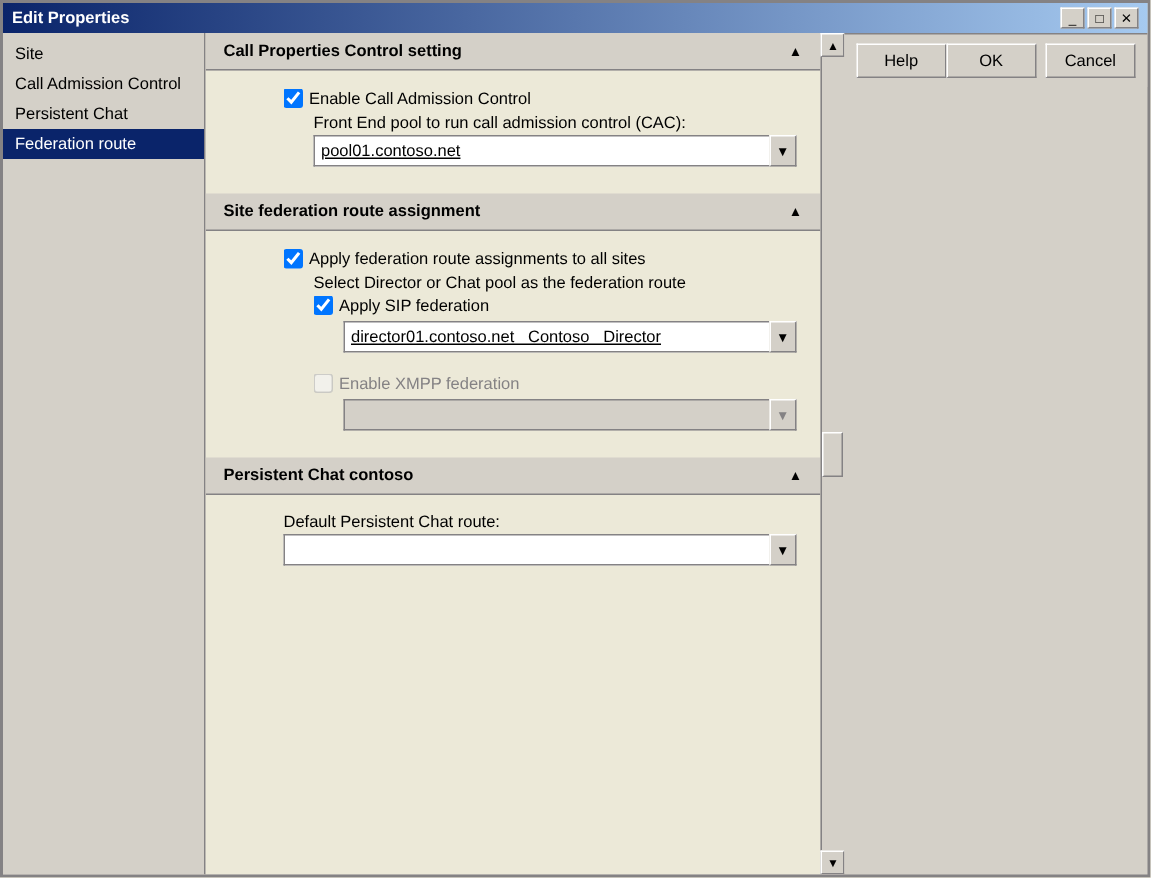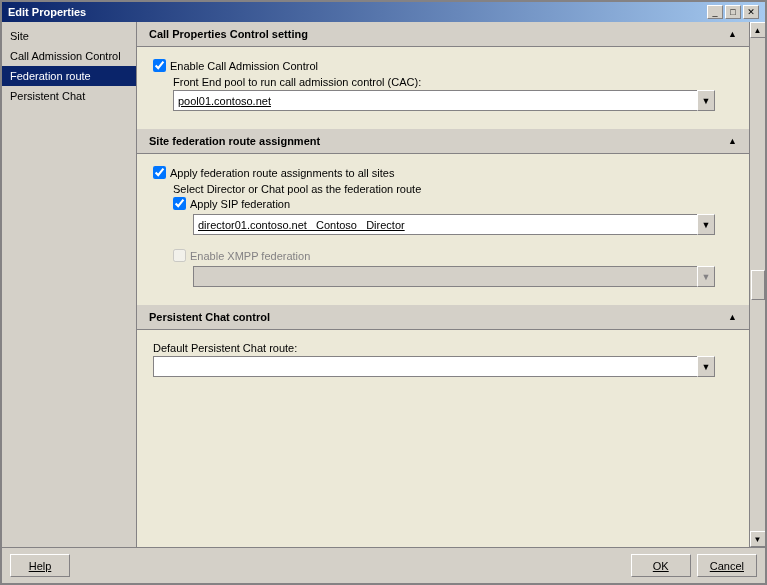--- a/index.html
+++ b/index.html
@@ -54,21 +54,21 @@
       font-size: 9px;
       display: flex;
       align-items: center;
       justify-content: center;
       cursor: pointer;
       color: black;
     }
 
     .window-body {
       display: flex;
-      flex-direction: column;
+      flex-direction: row;
       flex: 1;
       overflow: hidden;
     }
 
     .main-area {
       display: flex;
       flex: 1;
       overflow: hidden;
     }
 
@@ -148,21 +148,22 @@
       font-weight: bold;
       font-size: 11px;
     }
 
     .section-collapse {
       font-size: 9px;
       cursor: pointer;
     }
 
     .section-content {
-      padding: 4px 34px 12px 16px;
+      padding: 4px 16px 12px 16px;
+      margin-left: 36px;
     }
 
     .form-row {
       margin-bottom: 6px;
     }
 
     .checkbox-row {
       display: flex;
       align-items: center;
       gap: 4px;
@@ -240,21 +241,20 @@
 
     .bottom-bar {
       height: 36px;
       background: #d4d0c8;
       border-top: 1px solid #848284;
       display: flex;
       align-items: center;
       justify-content: space-between;
       padding: 0 8px;
       flex-shrink: 0;
-      text-decoration: underline;
     }
 
     .win-button {
       height: 23px;
       padding: 0 12px;
       background: #d4d0c8;
       border: 1px solid #848284;
       border-top-color: #ffffff;
       border-left-color: #ffffff;
       font-size: 11px;
@@ -294,25 +294,25 @@
   <div class="window-body">
     <div class="main-area">
 
       <div class="sidebar">
         <div class="sidebar-item">
           <span>Site</span>
         </div>
         <div class="sidebar-item">
           <span>Call Admission Control</span>
         </div>
+        <div class="sidebar-item">
+          <span>Persistent Chat</span>
+        </div>
         <div class="sidebar-item active">
           <span>Federation route</span>
-        </div>
-        <div class="sidebar-item">
-          <span>Persistent Chat</span>
         </div>
       </div>
 
       <div class="content-scroll-wrapper">
         <div class="content-area">
 
           <div class="section-block">
             <div class="section-header">
               <span class="section-title">Call Properties Control setting</span>
               <span class="section-collapse">▲</span>
@@ -364,21 +364,21 @@
                     <input class="dropdown-input disabled" type="text" disabled="" value="" style="">
                     <div class="dropdown-btn disabled" style="color:#848284;">▼</div>
                   </div>
                 </div>
               </div>
             </div>
           </div>
 
           <div class="section-block">
             <div class="section-header">
-              <span class="section-title">Persistent Chat control</span>
+              <span class="section-title">Persistent Chat contoso</span>
               <span class="section-collapse">▲</span>
             </div>
             <div class="section-content">
               <div class="form-row">
                 <div class="field-label">Default Persistent Chat route:</div>
                 <div class="dropdown-container">
                   <input class="dropdown-input" type="text" value="" style="">
                   <div class="dropdown-btn">▼</div>
                 </div>
               </div>

